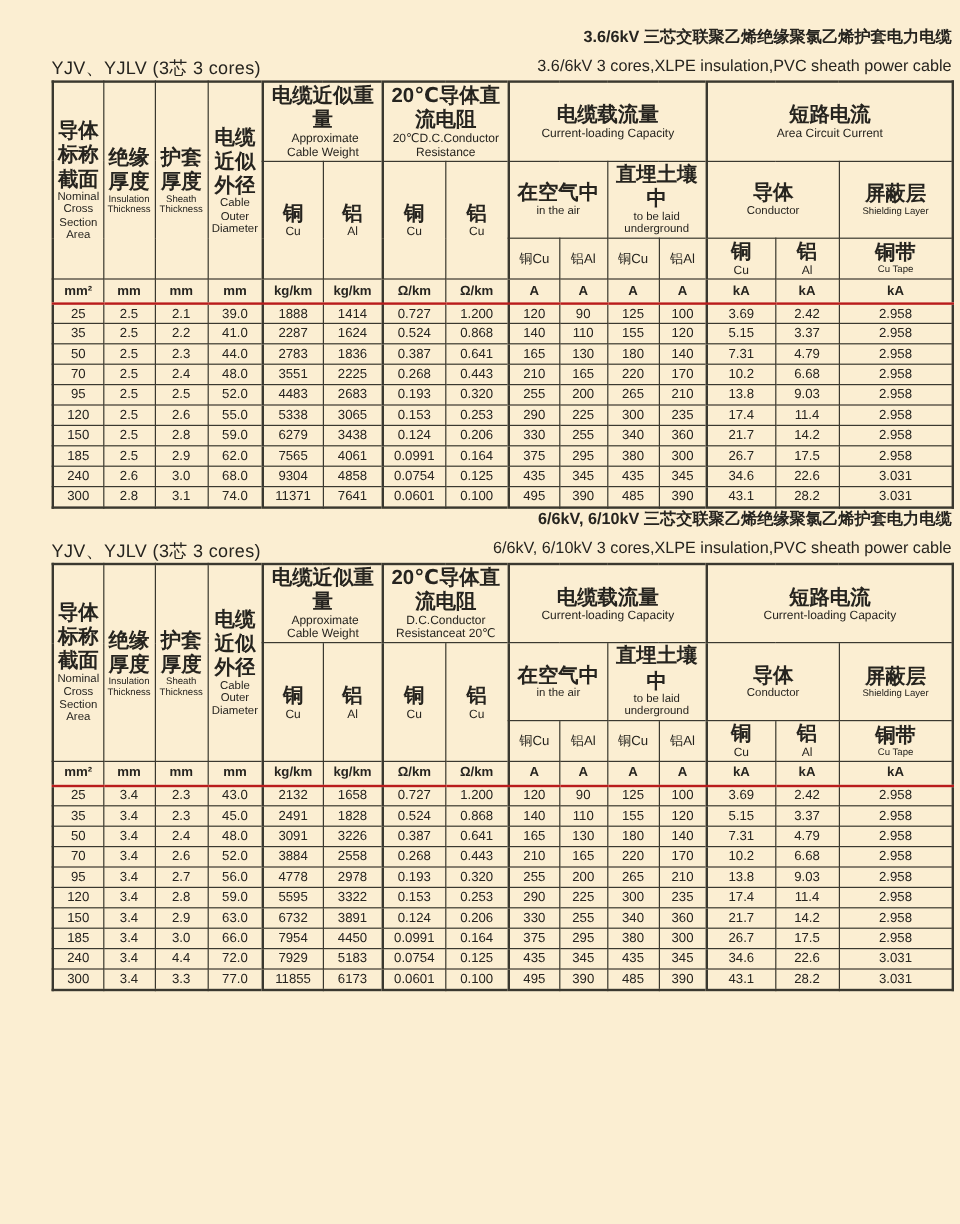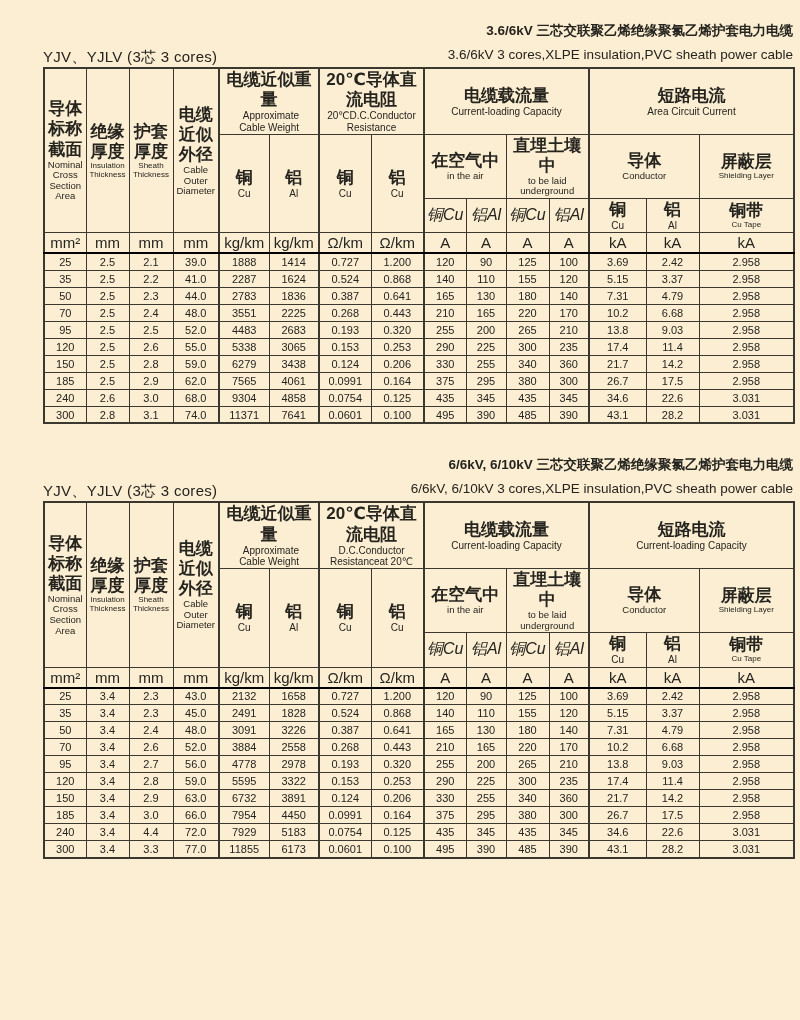--- a/index.html
+++ b/index.html
@@ -4,21 +4,21 @@
 <style>
   * { box-sizing: border-box; }
   html,body { margin:0; padding:0; }
   body {
     width:800px; height:1020px; overflow:hidden;
     background:#fbeed2; color:#26241f;
     font-family:"Liberation Sans","DejaVu Sans",sans-serif;
   }
   .page { width:736px; height:1020px; padding:22px 7px 0 43px; }
   .section { width:750px; }
-  .section + .section { margin-top:32px; }
+  .section + .section { }
 
   .title-zh {
     text-align:right; font-weight:bold; font-size:13.5px; line-height:1.35;
   }
   .title-line {
     display:flex; justify-content:space-between; align-items:flex-end; margin-top:3px;
   }
   .model-label { font-size:15px; transform:translateY(5px); letter-spacing:0.3px; }
   .title-en { font-weight:normal; font-size:13.5px; }
 
@@ -30,26 +30,26 @@
     border:1px solid #3a382f; text-align:center; vertical-align:middle;
     padding:1px 0; overflow:hidden;
   }
   .gbr { border-right:2px solid #3a382f !important; }
 
   .zh { display:block; font-size:17px; font-weight:bold; line-height:1.18; }
   .en { display:block; font-size:9.5px; font-weight:normal; line-height:1.12; }
   .en-md { font-size:10px; }
   .en-xs { font-size:8px; }
   .constrain { max-width:60px; margin:0 auto;text-align:right; }
-  .mini { font-size:16px; font-weight:bold; padding:2px 0;font-style:italic; }
+  .mini { font-size:11px; font-weight:bold; padding:2px 0; }
 
   .spec thead th { font-weight:normal; }
   .spec tr.units th {
-    font-weight:normal; font-size:15px; height:20px;
-    border-bottom:2px solid #000000;
+    font-weight:bold; font-size:11px; height:20px;
+    border-bottom:2px solid #b91c1c;
   }
   .spec tbody td { font-size:11px; height:17px; }
 </style>
 </head>
 <body>
 
 <div class="page">
 
   <div class="section">
     <div class="title-zh">3.6/6kV 三芯交联聚乙烯绝缘聚氯乙烯护套电力电缆</div>

